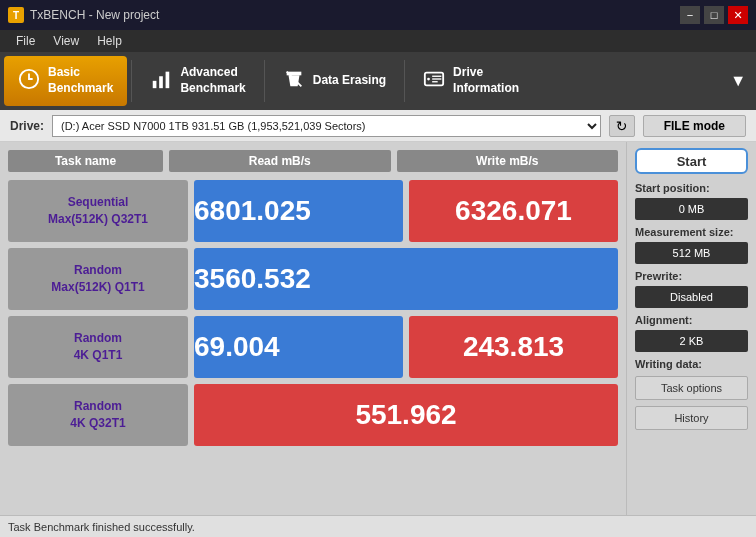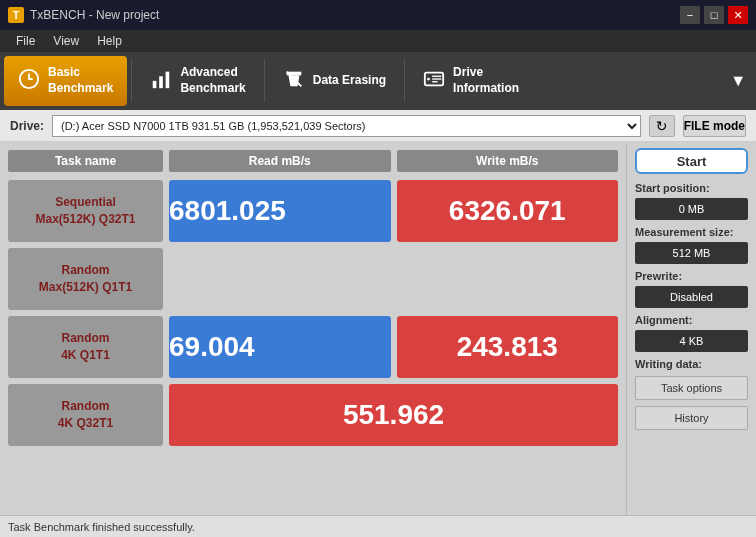--- a/index.html
+++ b/index.html
@@ -162,21 +162,21 @@
       border: 1px solid #aaa;
       cursor: pointer;
       display: flex;
       align-items: center;
       justify-content: center;
       font-size: 14px;
       border-radius: 2px;
     }
     .file-mode-btn {
       height: 22px;
-      padding: 0 0;
+      padding: 0 20px;
       background: #d8d8d8;
       border: 1px solid #aaa;
       cursor: pointer;
       font-size: 12px;
       font-weight: 600;
       border-radius: 2px;
     }
 
     
     .main-content {
@@ -231,23 +231,23 @@
       border-radius: 2px;
     }
 
     
     .bench-row {
       display: flex;
       gap: 6px;
       height: 62px;
     }
     .bench-task-name {
-      width: 155px;
+      width: 180px;
       background: #999;
-      color: #7f1d1d;
+      color: #4c1d95;
       display: flex;
       align-items: center;
       justify-content: center;
       text-align: center;
       font-size: 12px;
       font-weight: 600;
       line-height: 1.4;
       border-radius: 3px;
       padding: 4px;
     }
@@ -438,20 +438,23 @@
       <div class="bench-read-val">
         <span>6801.025</span>
       </div>
       <div class="bench-write-val">
         <span>6326.071</span>
       </div>
     </div>
 
     <div class="bench-row">
       <div class="bench-task-name">Random<br>Max(512K) Q1T1</div>
+      <div class="bench-read-val">
+        <span>3560.532</span>
+      </div>
     </div>
 
     <div class="bench-row">
       <div class="bench-task-name">Random<br>4K Q1T1</div>
       <div class="bench-read-val">
         <span>69.004</span>
       </div>
       <div class="bench-write-val">
         <span>243.813</span>
       </div>
@@ -471,21 +474,21 @@
     <span class="right-label">Start position:</span>
     <button class="right-value-btn">0 MB</button>
 
     <span class="right-label">Measurement size:</span>
     <button class="right-value-btn">512 MB</button>
 
     <span class="right-label">Prewrite:</span>
     <button class="right-value-btn">Disabled</button>
 
     <span class="right-label">Alignment:</span>
-    <button class="right-value-btn">4 KB</button>
+    <button class="right-value-btn">2 KB</button>
 
     <span class="right-label">Writing data:</span>
 
     <button class="right-action-btn">Task options</button>
     <button class="right-action-btn">History</button>
   </div>
 </div>
 
 <div class="status-bar">
   <span>Task Benchmark finished successfully.</span>

